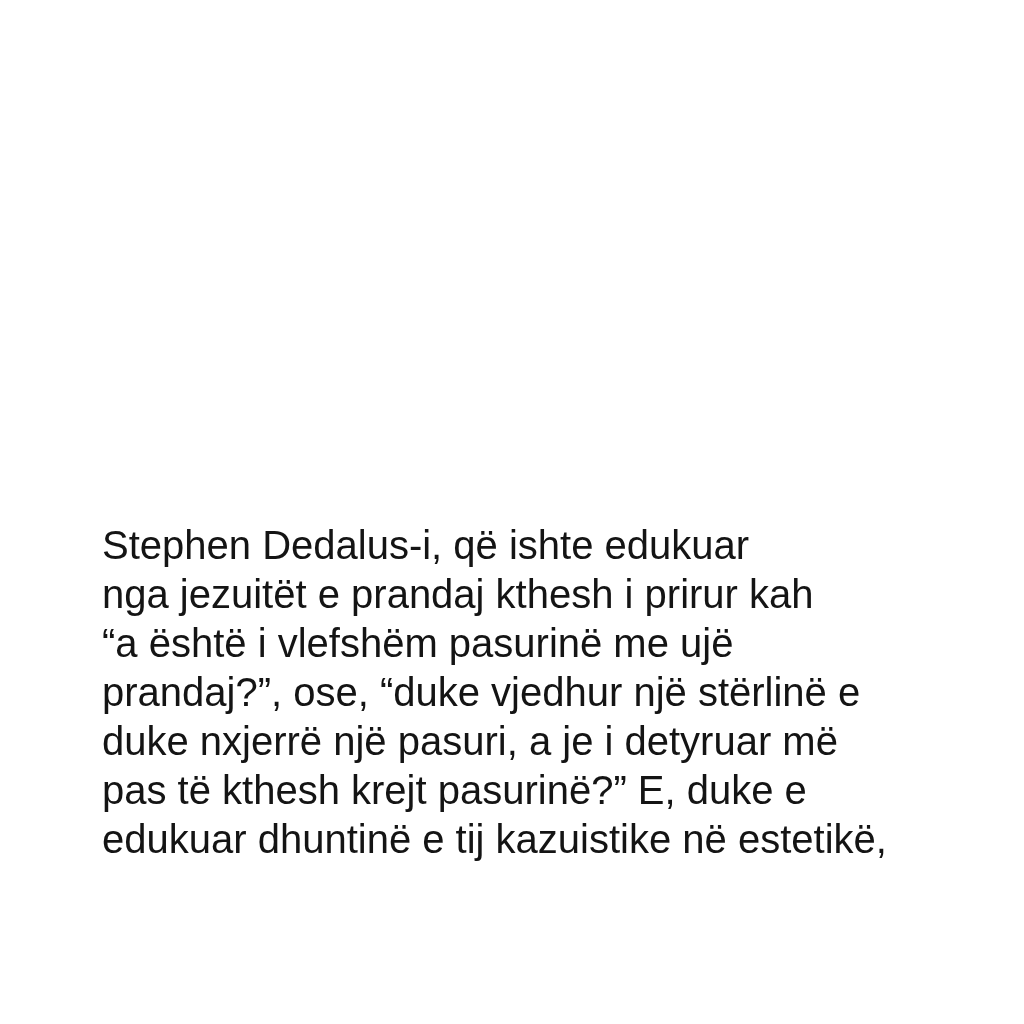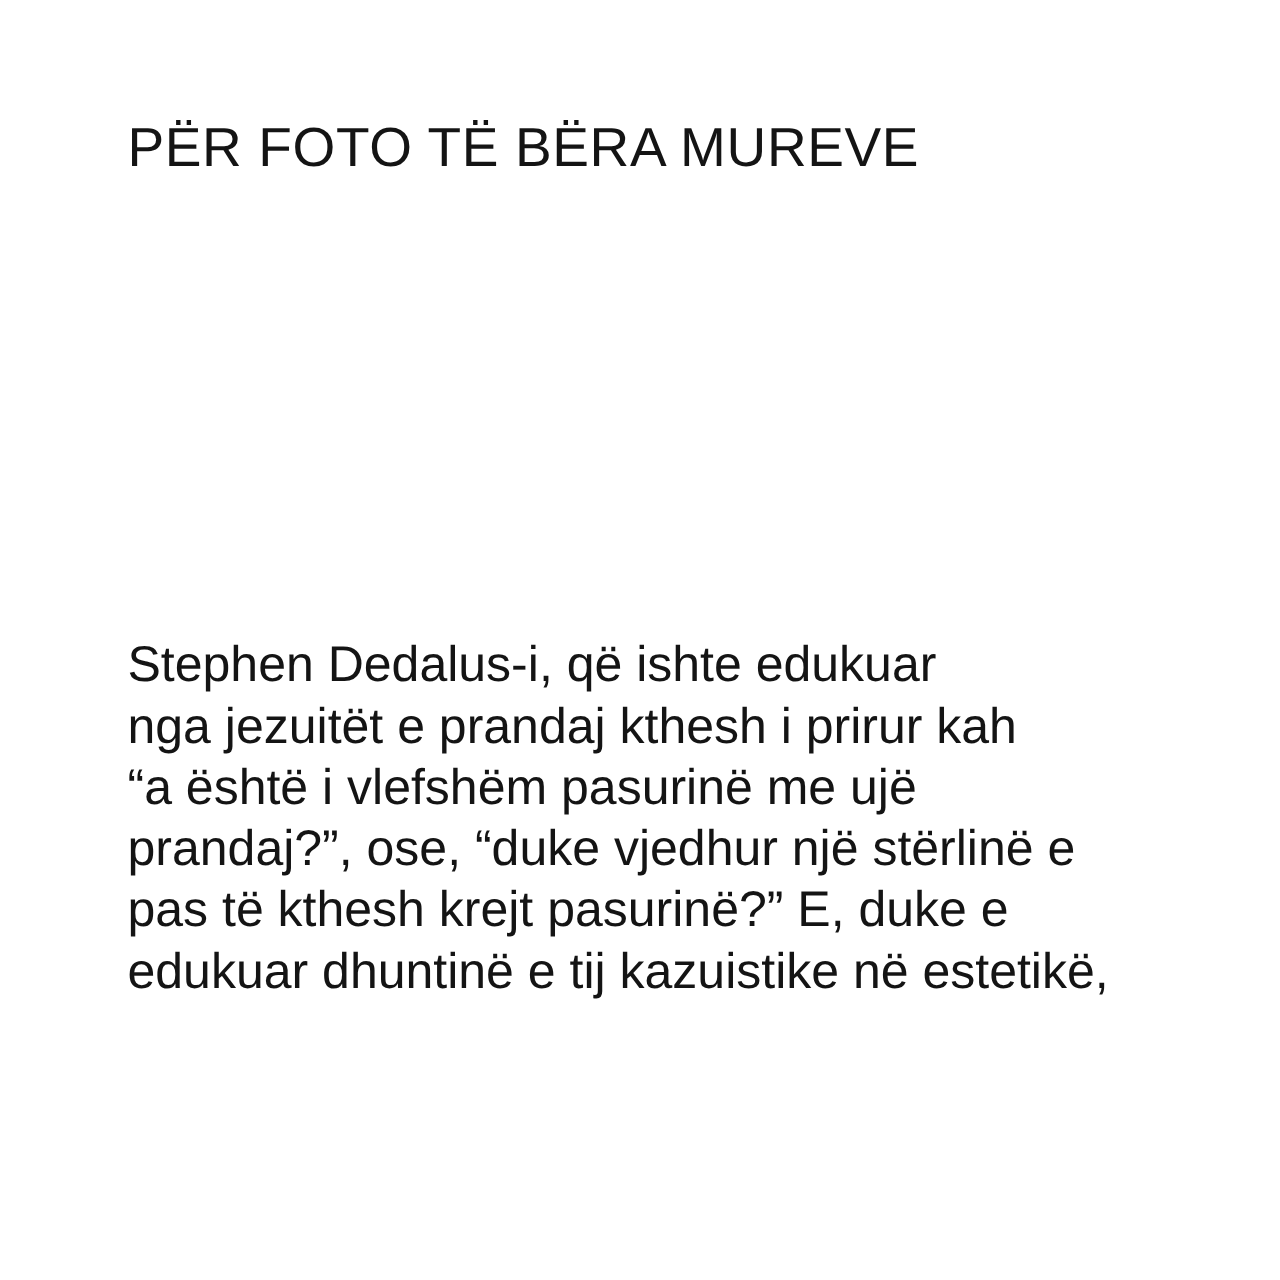--- a/index.html
+++ b/index.html
@@ -35,39 +35,39 @@
     font-weight: 400;
     letter-spacing: 0.5px;
     color: #141414;
     white-space: nowrap;
   }
 
   
   .doc-body {
     position: absolute;
     left: 102px;
-    top: 508px;
+    top: 521px;
     font-size: 40px;
     line-height: 49px;
     font-weight: 400;
     color: #141414;
   }
   .doc-line {
     white-space: nowrap;
   }
 </style>
 </head>
 <body>
 
 <div class="page">
 
-  <h1 class="doc-title">PËR FOTO TË BËRA MUREVE</h1>
 
   <div class="doc-body">
     <div class="doc-line">Stephen Dedalus-i, që ishte edukuar</div>
     <div class="doc-line">nga jezuitët e prandaj kthesh i prirur kah</div>
     <div class="doc-line">“a është i vlefshëm pasurinë me ujë</div>
     <div class="doc-line">prandaj?”, ose, “duke vjedhur një stërlinë e</div>
+    <div class="doc-line">duke nxjerrë një pasuri, a je i detyruar më</div>
     <div class="doc-line">pas të kthesh krejt pasurinë?” E, duke e</div>
     <div class="doc-line">edukuar dhuntinë e tij kazuistike në estetikë,</div>
   </div>
 
 </div>
 
 </body></html>

